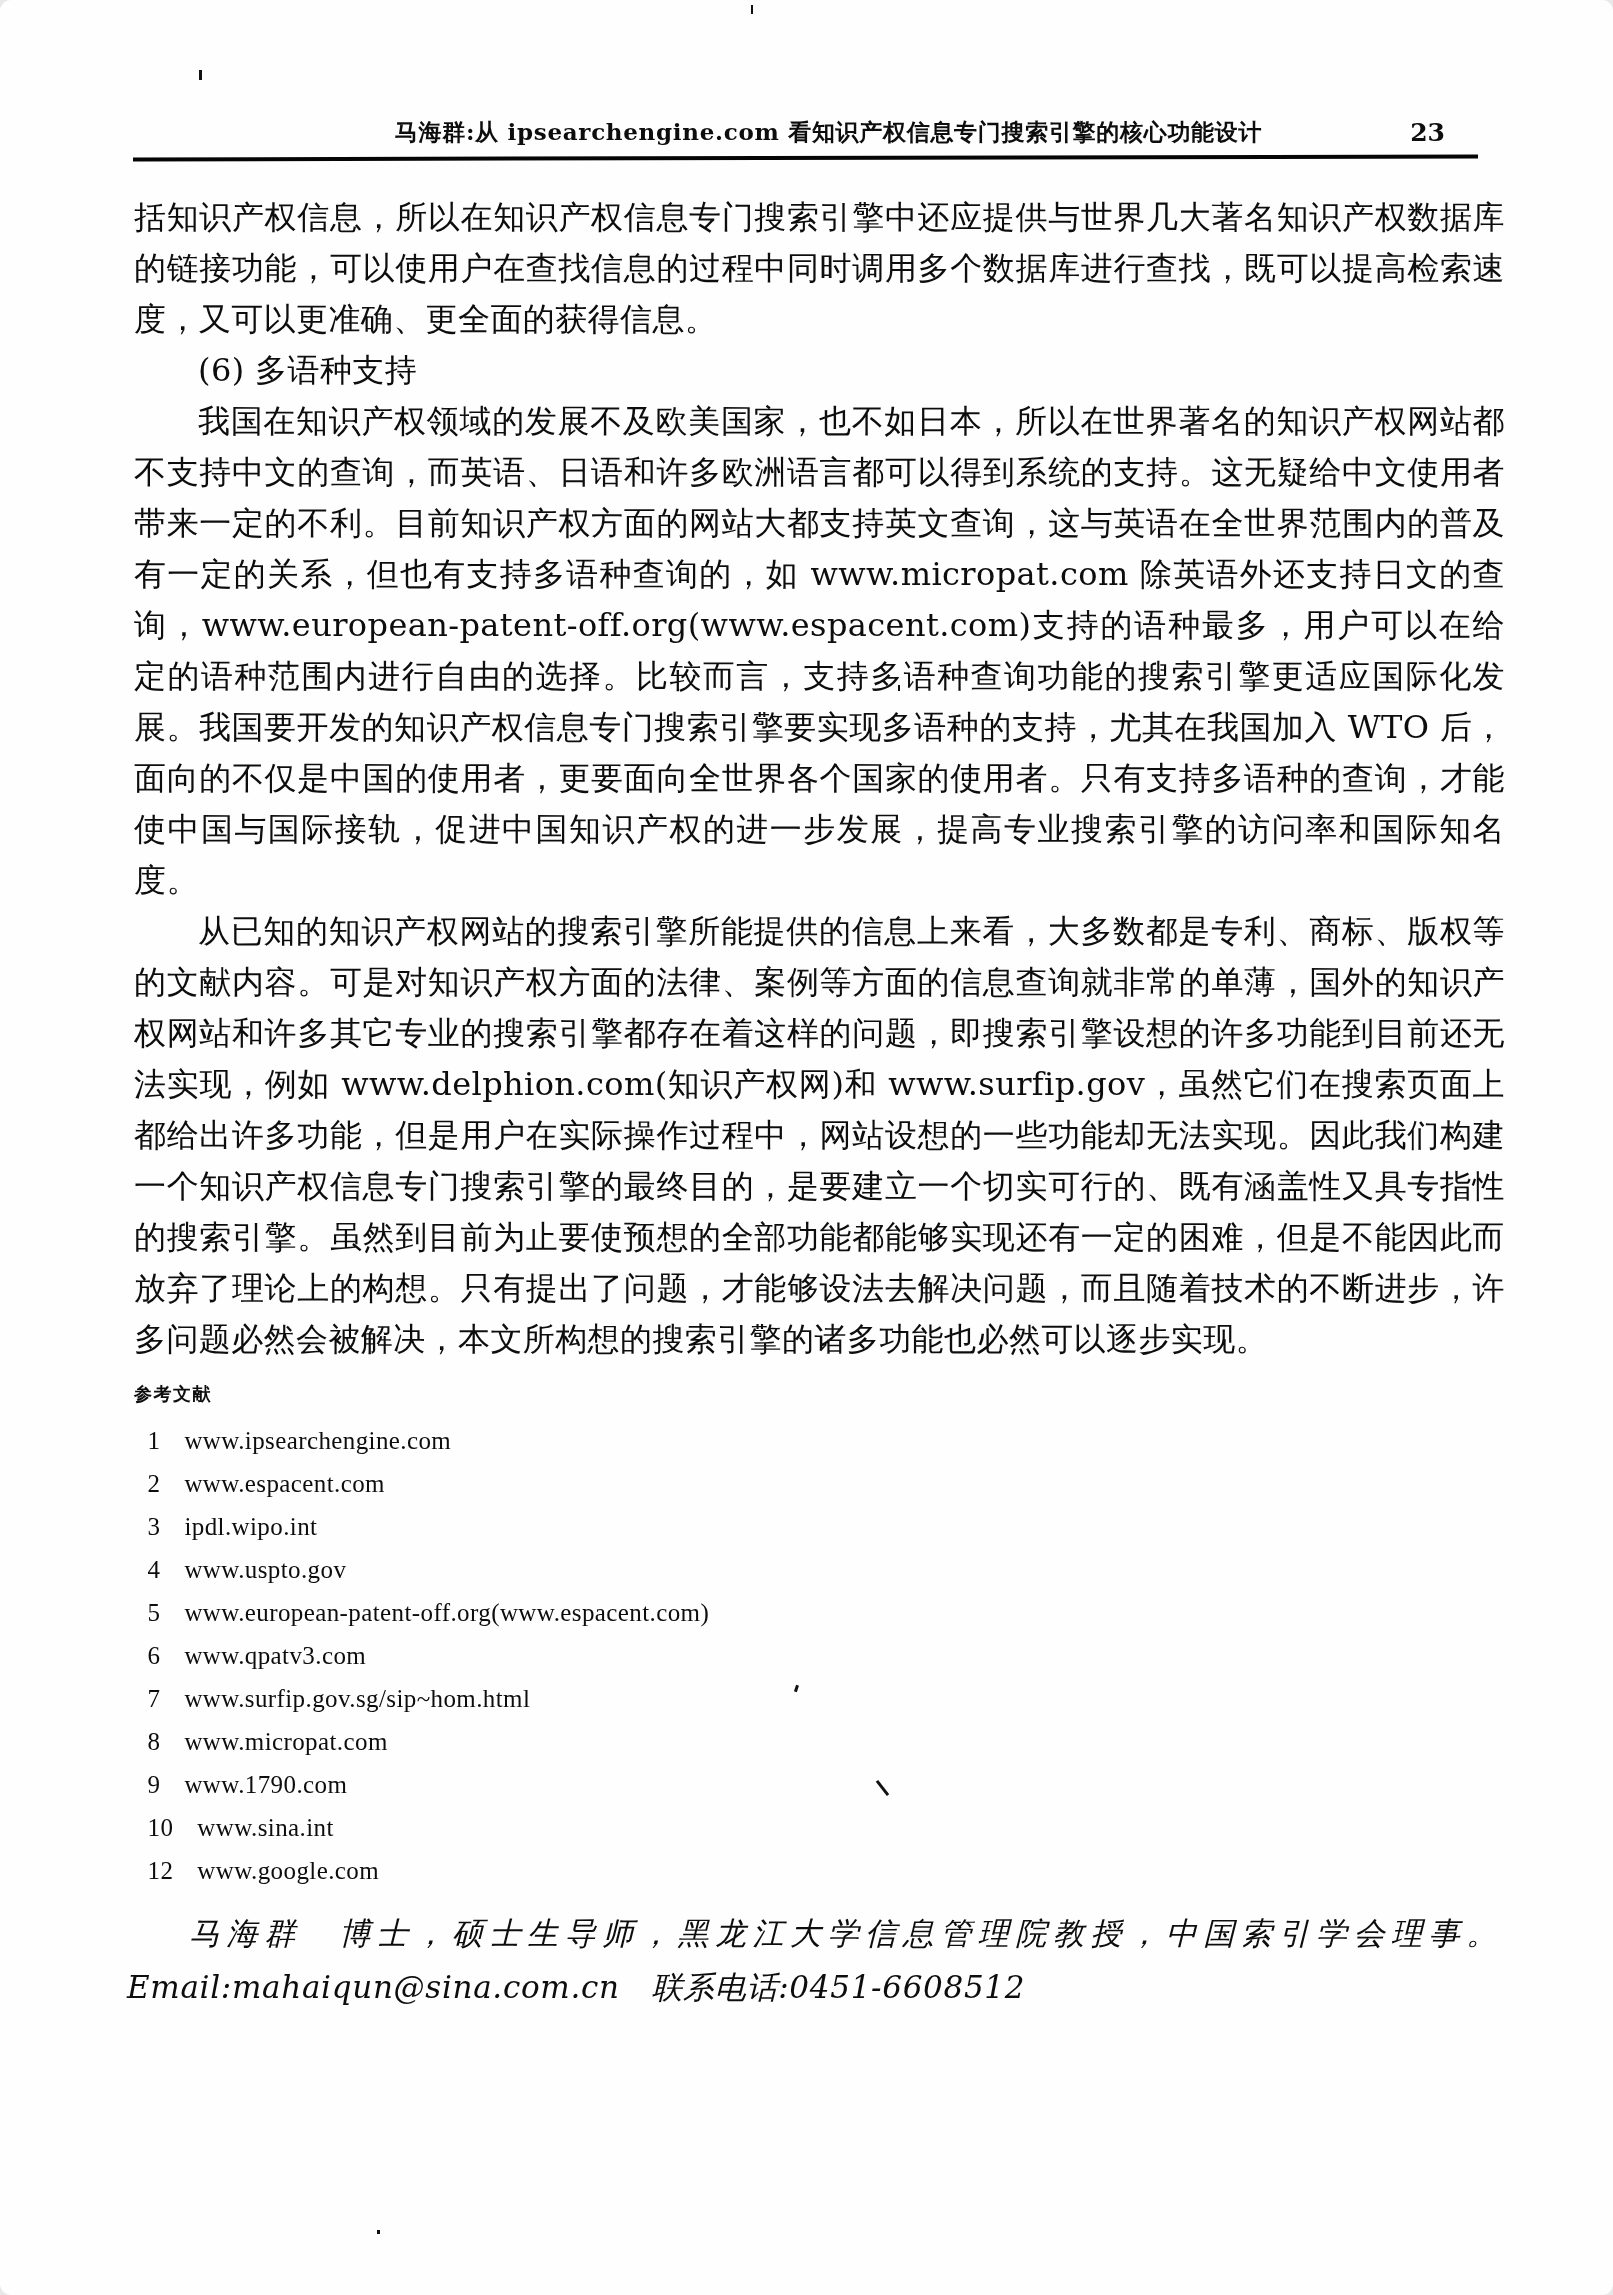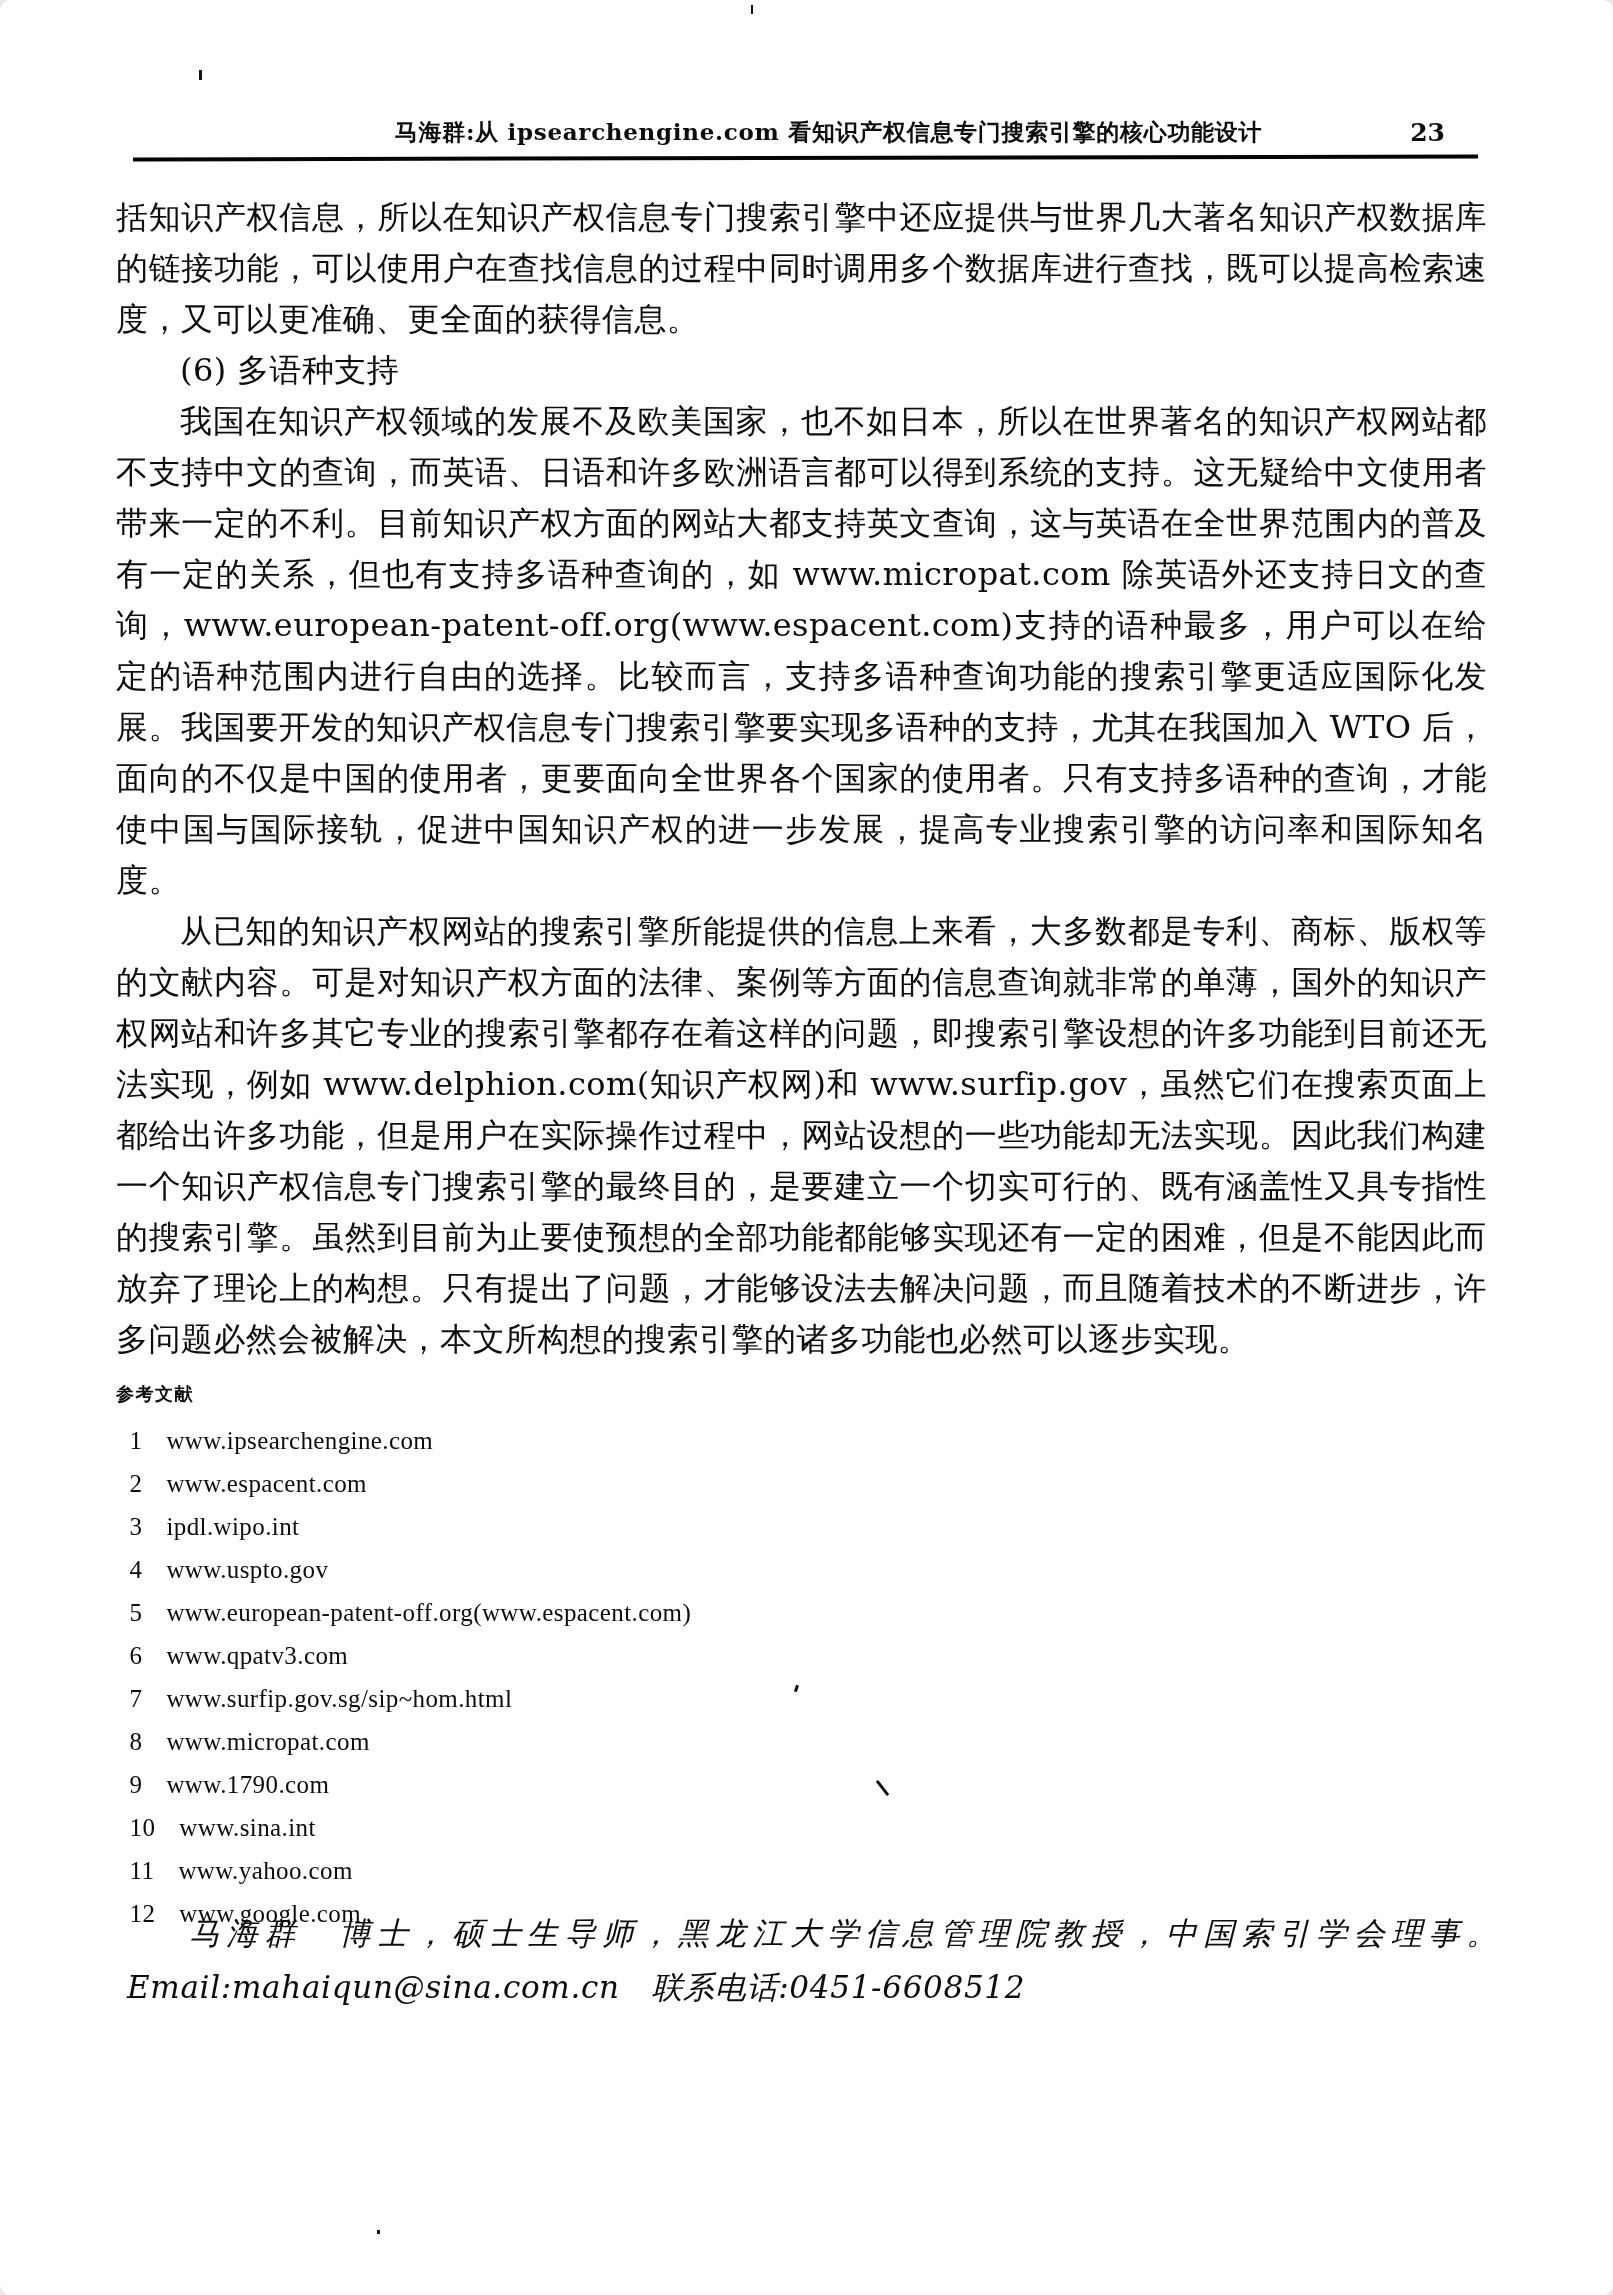--- a/index.html
+++ b/index.html
@@ -43,21 +43,21 @@
     left: 133px;
     width: 1345px;
     height: 3.7px;
     background: #050505;
     transform: rotate(-0.12deg);
   }
   
   .content {
     position: absolute;
     top: 192px;
-    left: 116px;
+    left: 134px;
     width: 1371px;
     font-size: 32px;
     line-height: 51px;
     text-align: justify;
     letter-spacing: 0.4px;
   }
   .content p {
     margin: 0;
     text-indent: 2em;
   }
@@ -184,24 +184,20 @@
       </li>
       <li>
         <span class="ref-num">9</span>
         <span class="ref-url">www.1790.com</span>
       </li>
       <li>
         <span class="ref-num">10</span>
         <span class="ref-url">www.sina.int</span>
       </li>
       <li>
-        <span class="ref-num">11</span>
-        <span class="ref-url">www.yahoo.com</span>
-      </li>
-      <li>
         <span class="ref-num">12</span>
         <span class="ref-url">www.google.com</span>
       </li>
     </ul>
   </div>
 
   <div class="author-note">马海群　博士，硕士生导师，黑龙江大学信息管理院教授，中国索引学会理事。Email:mahaiqun@sina.com.cn　联系电话:0451-6608512</div>
 
   <div class="artifact a1"></div>
   <div class="artifact a2"></div>

